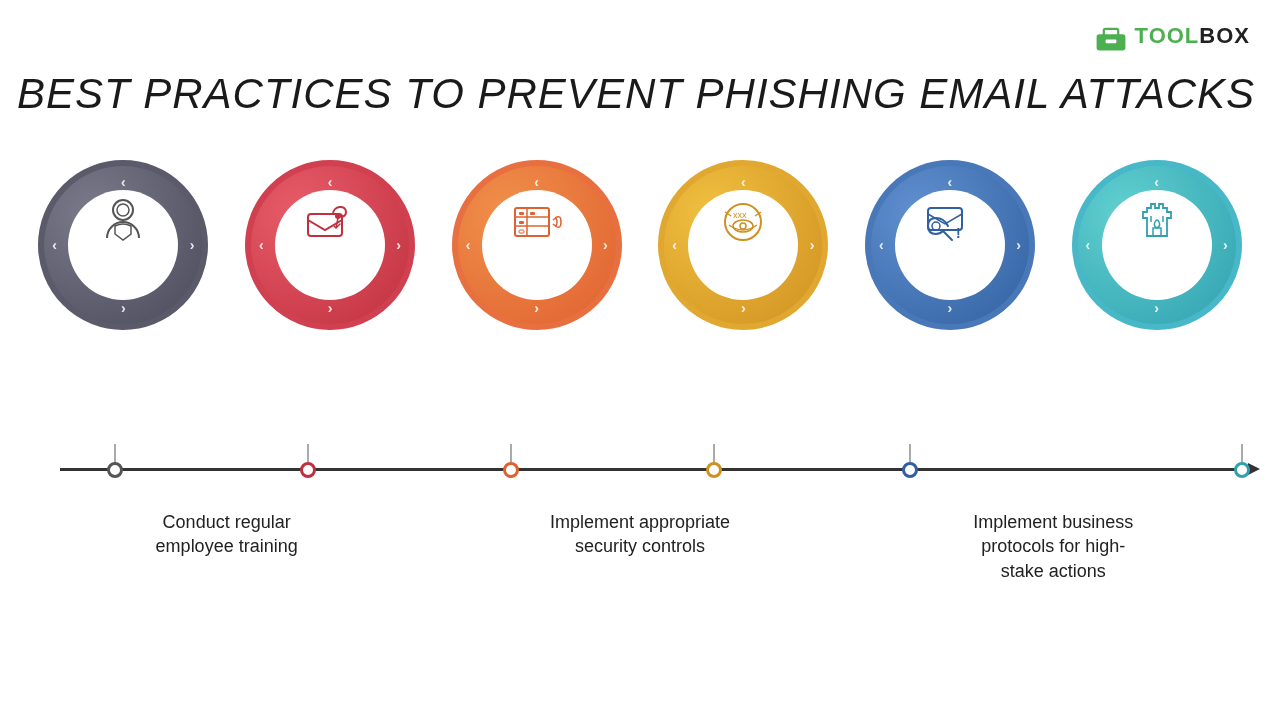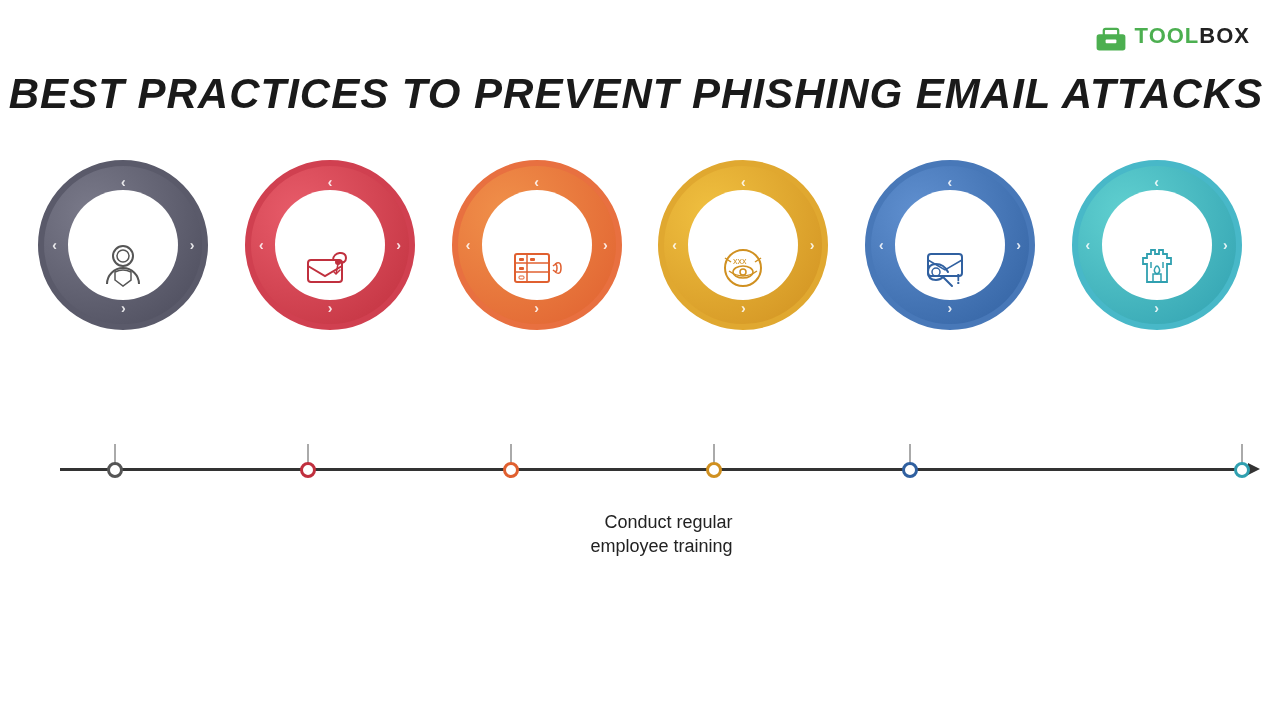--- a/index.html
+++ b/index.html
@@ -36,21 +36,21 @@
     }
 
     
     .title {
       position: absolute;
       top: 70px;
       left: 0;
       right: 8px;
       text-align: center;
       font-size: 42px;
-      font-weight: 700;
+      font-weight: 400;
       color: #1a1a1a;
       letter-spacing: 1px;
       text-transform: uppercase;
       font-style: italic;
     }
 
     
     .circles-container {
       position: absolute;
       top: 160px;
@@ -78,21 +78,21 @@
       justify-content: center;
       position: relative;
     }
 
     .circle-inner {
       width: 110px;
       height: 110px;
       border-radius: 50%;
       background: #fff;
       display: flex;
-      align-items: flex-end;
+      align-items: flex-start;
       justify-content: center;
       position: relative;
       z-index: 2;
     }
 
     
     .arrow {
       position: absolute;
       font-size: 14px;
       color: rgba(255,255,255,0.85);
@@ -122,21 +122,21 @@
     .labels-container {
       position: absolute;
       top: 510px;
       left: 20px;
       right: 20px;
       display: flex;
       justify-content: space-around;
     }
 
     .label-item {
-      text-align: right;
+      text-align: center;
       font-size: 18px;
       color: #222;
       line-height: 1.35;
       max-width: 185px;
     }
   </style>
 </head>
 <body>
 
 <div class="logo">
@@ -302,13 +302,15 @@
   </div>
 
   <div style="position:absolute; right:0px; top:50%; transform:translate(0,-50%);">
     <div style="position:absolute; width:2px; height:28px; background:#aaa; bottom:6px; left:50%; transform:translateX(-50%);"></div>
     <div style="width:16px; height:16px; border-radius:50%; background:#fff; border:3px solid #30a0b0; position:relative;"></div>
   </div>
 </div>
 
 <div class="labels-container">
   <div class="label-item">Conduct regular employee training</div>
+  <div class="label-item">Implement appropriate security controls</div>
+  <div class="label-item">Implement business protocols for high-stake actions</div>
 </div>
 
 </body></html>

